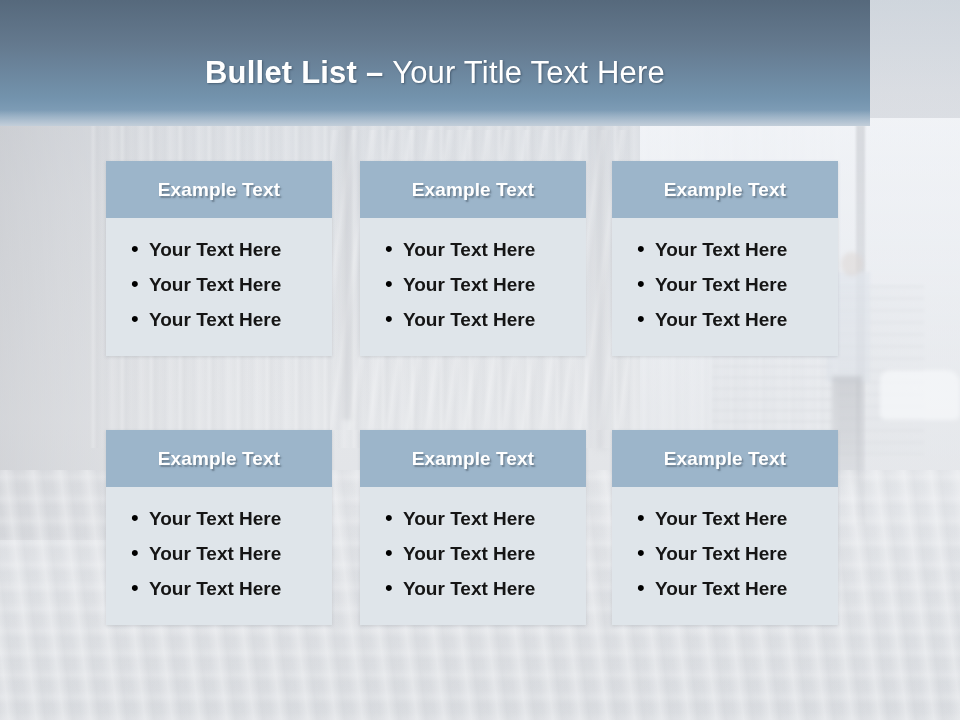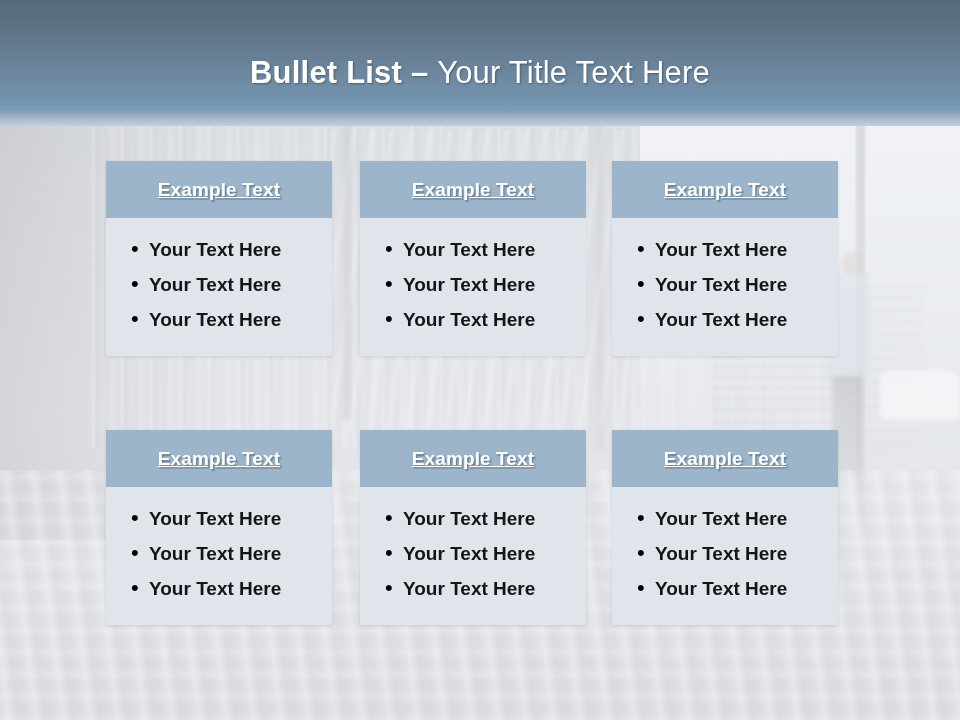--- a/index.html
+++ b/index.html
@@ -229,21 +229,21 @@
       rgba(244,246,249,0.38) 0px,
       rgba(246,247,250,0.46) 200px,
       rgba(246,247,250,0.50) 420px,
       rgba(242,244,247,0.44) 720px);
   }
 
   
   #header-band {
     position: absolute;
     left: 0; top: 0;
-    width: 960px;
+    width: 870px;
     height: 126px;
     background: linear-gradient(to bottom, #56697c 0%, #64798e 35%, #7393ad 78%, #8aa7c0 100%);
   }
   #header-band::after {
     content: "";
     position: absolute;
     left: 0; right: 0; bottom: 0;
     height: 16px;
     background: linear-gradient(to bottom, rgba(138,167,192,0) 0%, rgba(205,213,222,0.85) 100%);
   }
@@ -275,21 +275,20 @@
     display: flex;
     align-items: center;
     justify-content: center;
   }
   .card-header-text {
     color: #ffffff;
     font-weight: bold;
     font-size: 19px;
     text-shadow: 1.5px 1.5px 1.5px rgba(70,85,100,0.55);
     letter-spacing: 0.1px;
-    text-decoration: underline;
   }
   .card-body {
     background: #dfe5ea;
     padding: 13px 0 20px 0;
   }
   .bullet-list {
     list-style: none;
     margin: 0;
     padding: 0;
   }

